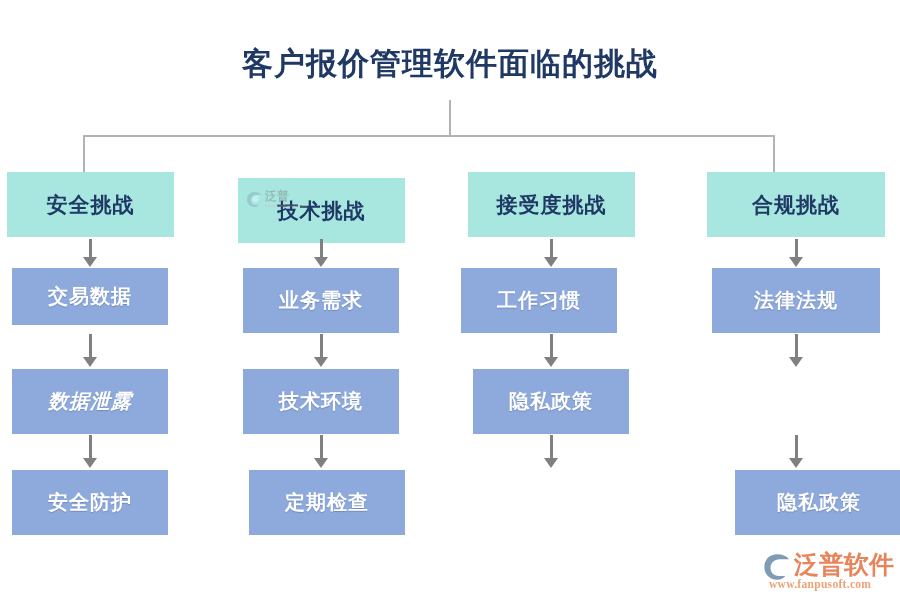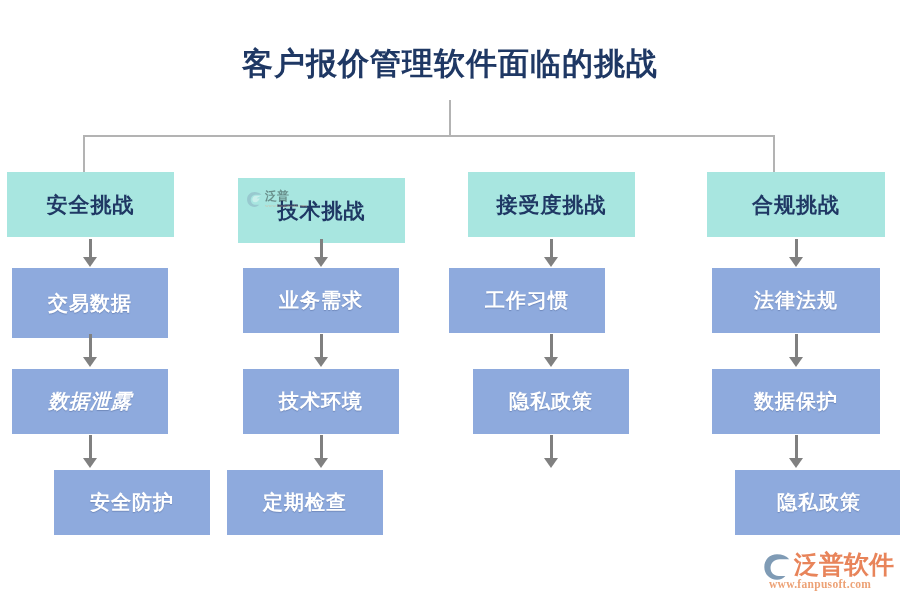--- a/index.html
+++ b/index.html
@@ -108,21 +108,21 @@
   #watermark .wm-mark {
     position: absolute;
     left: 0; top: 1px;
     width: 17px; height: 17px;
   }
   #watermark .wm-text {
     position: absolute;
     left: 19px; top: 0px;
     font-size: 12px;
     font-weight: bold;
-    color: #000000;
+    color: #737373;
     line-height: 13px;
     letter-spacing: 0px;
   }
   #watermark .wm-url {
     position: absolute;
     left: 19px; top: 13px;
     font-size: 5px;
     font-weight: bold;
     color: #e8a57f;
     letter-spacing: 0px;
@@ -179,35 +179,35 @@
   <div class="conn conn-v" id="drop-col1"></div>
   <div class="conn conn-v" id="drop-col4"></div>
 
   <div class="node node-head" style="left:7px; top:172px; width:167px; height:65px;">安全挑战</div>
 
   <div class="arrow" style="left:83px; top:239px; height:28px;">
     <div class="shaft" style="height:19px;"></div>
     <div class="head" style="top:18px;"></div>
   </div>
 
-  <div class="node node-sub" style="left:12px; top:268px; width:156px; height:70px;">交易数据</div>
+  <div class="node node-sub" style="left:12px; top:268px; width:156px; height:57px;">交易数据</div>
 
   <div class="arrow" style="left:83px; top:334px; height:34px;">
     <div class="shaft" style="height:24px;"></div>
     <div class="head" style="top:23px;"></div>
   </div>
 
   <div class="node node-sub" style="left:12px; top:369px; width:156px; height:65px;font-style:italic;">数据泄露</div>
 
   <div class="arrow" style="left:83px; top:435px; height:34px;">
     <div class="shaft" style="height:24px;"></div>
     <div class="head" style="top:23px;"></div>
   </div>
 
-  <div class="node node-sub" style="left:12px; top:470px; width:156px; height:65px;margin-left:42px;">安全防护</div>
+  <div class="node node-sub" style="left:12px; top:470px; width:156px; height:65px;">安全防护</div>
 
   <div class="node node-head" style="left:238px; top:178px; width:167px; height:65px;">技术挑战</div>
 
   <div id="watermark">
     <svg class="wm-mark" viewBox="0 0 32 32">
       <path d="M16 2 C8 2 2 8 2 16 C2 24 8 30 16 30 C20 30 23 28 25 26 L18 26 C13 26 9 22 9 17 C9 11 13 7 19 7 L29 7 C26 4 21 2 16 2 Z" fill="#7f9bb5"></path>
       <path d="M29 9 L19 9 C15 9 12 12 12 16 C12 19 14 21 17 21 C21 21 24 18 26 14 L20 14 C22 12 26 10 29 9 Z" fill="#ffffff"></path>
     </svg>
     <div class="wm-text">泛普</div>
     <div class="wm-url">www.fanpusoft.com</div>
@@ -225,30 +225,30 @@
     <div class="head" style="top:23px;"></div>
   </div>
 
   <div class="node node-sub" style="left:243px; top:369px; width:156px; height:65px;">技术环境</div>
 
   <div class="arrow" style="left:314px; top:435px; height:34px;">
     <div class="shaft" style="height:24px;"></div>
     <div class="head" style="top:23px;"></div>
   </div>
 
-  <div class="node node-sub" style="left:227px; top:470px; width:156px; height:65px;">定期检查</div>
+  <div class="node node-sub" style="left:249px; top:470px; width:156px; height:65px;">定期检查</div>
 
   <div class="node node-head" style="left:468px; top:172px; width:167px; height:65px;">接受度挑战</div>
 
   <div class="arrow" style="left:544px; top:239px; height:28px;">
     <div class="shaft" style="height:19px;"></div>
     <div class="head" style="top:18px;"></div>
   </div>
 
-  <div class="node node-sub" style="left:449px; top:268px; width:156px; height:65px;">工作习惯</div>
+  <div class="node node-sub" style="left:461px; top:268px; width:156px; height:65px;">工作习惯</div>
 
   <div class="arrow" style="left:544px; top:334px; height:34px;">
     <div class="shaft" style="height:24px;"></div>
     <div class="head" style="top:23px;"></div>
   </div>
 
   <div class="node node-sub" style="left:473px; top:369px; width:156px; height:65px;">隐私政策</div>
 
   <div class="arrow" style="left:544px; top:435px; height:34px;">
     <div class="shaft" style="height:24px;"></div>
@@ -263,21 +263,20 @@
     <div class="head" style="top:18px;"></div>
   </div>
 
   <div class="node node-sub" style="left:712px; top:268px; width:168px; height:65px;">法律法规</div>
 
   <div class="arrow" style="left:789px; top:334px; height:34px;">
     <div class="shaft" style="height:24px;"></div>
     <div class="head" style="top:23px;"></div>
   </div>
 
-  <div class="node node-sub" style="left:712px; top:369px; width:168px; height:65px;">数据保护</div>
 
   <div class="arrow" style="left:789px; top:435px; height:34px;">
     <div class="shaft" style="height:24px;"></div>
     <div class="head" style="top:23px;"></div>
   </div>
 
   <div class="node node-sub" style="left:712px; top:470px; width:168px; height:65px;margin-left:23px;">隐私政策</div>
 
   <div id="brand-logo">
     <svg class="logo-mark" viewBox="0 0 32 32">

